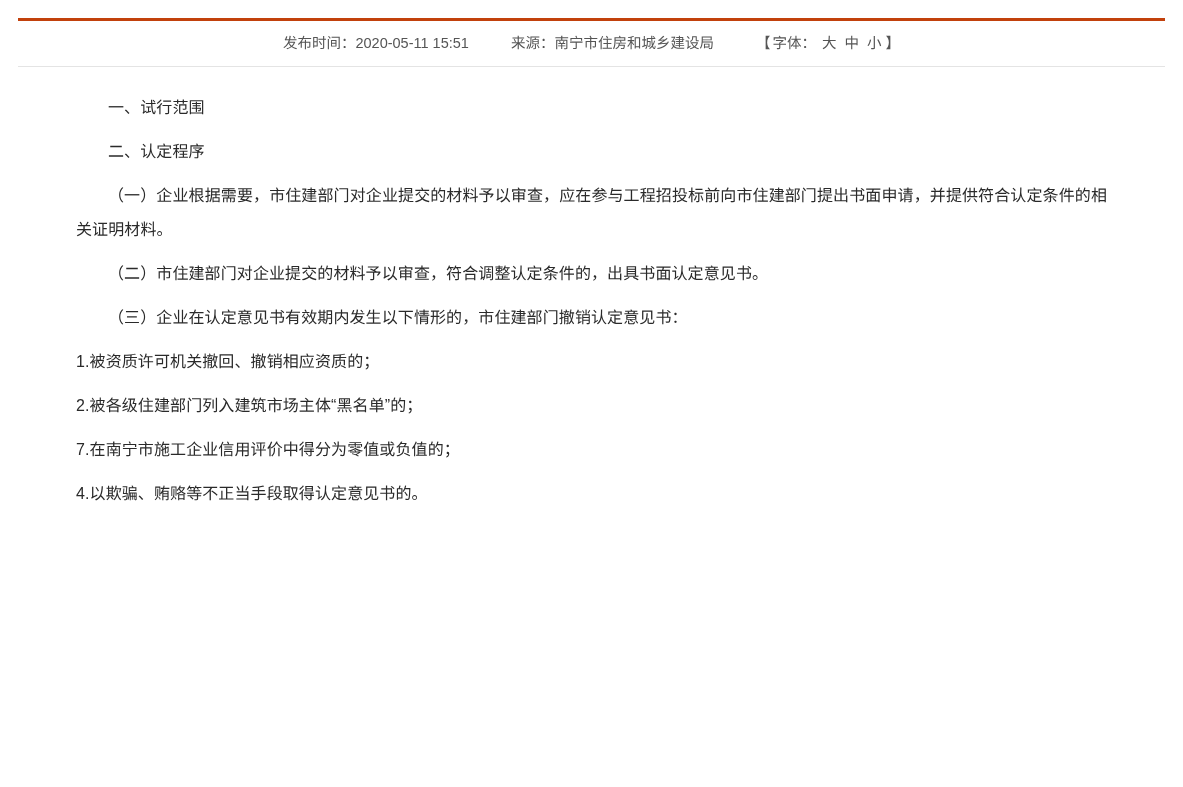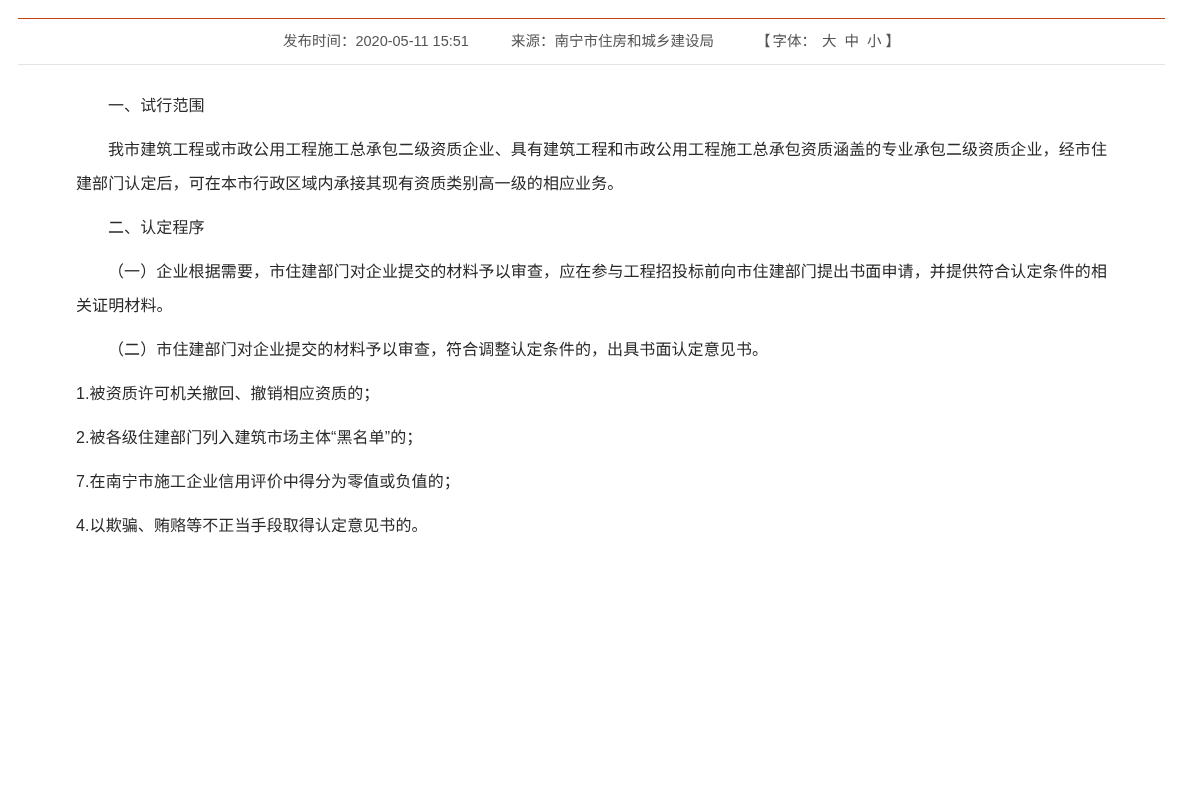--- a/index.html
+++ b/index.html
@@ -26,21 +26,21 @@
     font-size: 22px;
     font-weight: bold;
     line-height: 36px;
     color: #2b7cd3;
     text-align: center;
     letter-spacing: 0.2px;
   }
   .meta-bar {
     margin: 18px 18px 0 18px;
     padding: 10px 0 12px 0;
-    border-top: 1px solid #c2410c;
+    border-top: 3px solid #c2410c;
     border-bottom: 1px solid #e4e4e4;
     text-align: center;
     font-size: 14.5px;
     color: #555555;
     line-height: 22px;
   }
   .meta-bar .meta-seg {
     display: inline-block;
     vertical-align: middle;
   }
@@ -104,23 +104,23 @@
   <div class="meta-bar">
     <span class="meta-seg"><span class="meta-label">发布时间：</span><span class="meta-value">2020-05-11 15:51</span></span>
     <span class="meta-gap"></span>
     <span class="meta-seg"><span class="meta-label">来源：</span><span class="meta-value">南宁市住房和城乡建设局</span></span>
     <span class="meta-gap"></span>
     <span class="font-size-box"><span class="fs-bracket">【</span><span class="fs-label">字体：</span><span class="fs-opt">大</span><span class="fs-opt">中</span><span class="fs-opt">小</span><span class="fs-bracket">】</span></span>
   </div>
 
   <div class="content" id="article-body">
       <p class="section-head">一、试行范围</p>
-      <p class="p-indent">我市建筑工程或市政公用工程施工总承包二级资质企业、具有建筑工程和市政公用工程施工总承包资质涵盖的专业承包二级资质企业，经市住建部门认定后，可在本市行政区域内承接其现有资质类别高一级的相应业务。</p>
       <p class="section-head">二、认定程序</p>
       <p class="p-indent">（一）企业根据需要，市住建部门对企业提交的材料予以审查，应在参与工程招投标前向市住建部门提出书面申请，并提供符合认定条件的相关证明材料。</p>
       <p class="p-indent">（二）市住建部门对企业提交的材料予以审查，符合调整认定条件的，出具书面认定意见书。</p>
+      <p class="p-indent">（三）企业在认定意见书有效期内发生以下情形的，市住建部门撤销认定意见书：</p>
       <p class="p-sub">1.被资质许可机关撤回、撤销相应资质的；</p>
       <p class="p-sub">2.被各级住建部门列入建筑市场主体“黑名单”的；</p>
       <p class="p-sub">7.在南宁市施工企业信用评价中得分为零值或负值的；</p>
       <p class="p-sub">4.以欺骗、贿赂等不正当手段取得认定意见书的。</p>
     </div>
 
 </div>
 
 </body></html>

